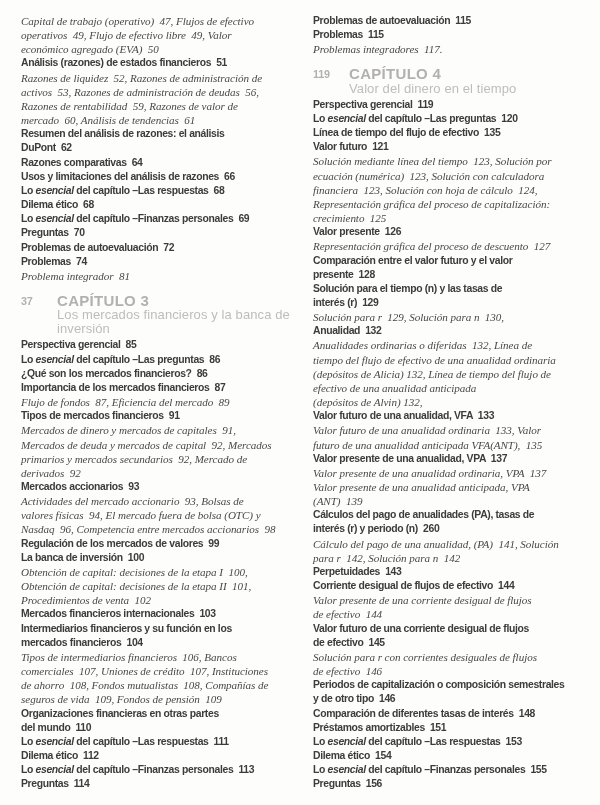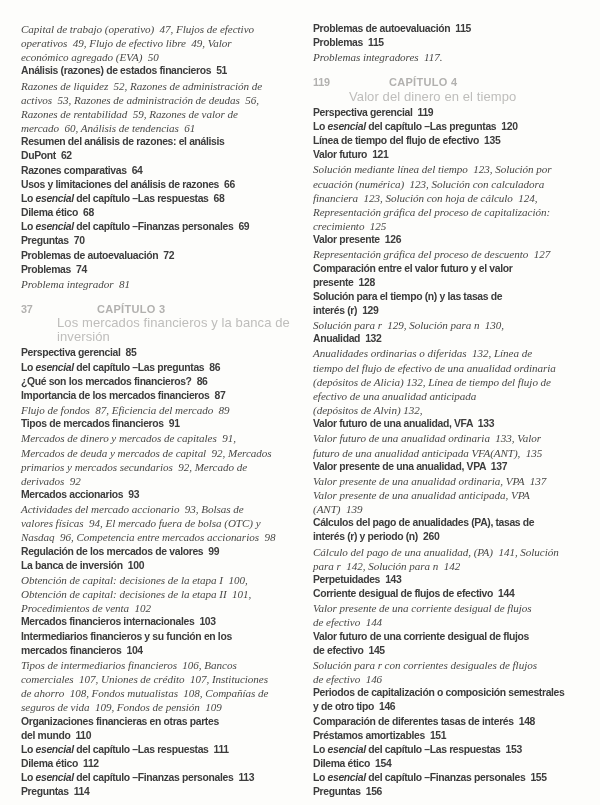--- a/index.html
+++ b/index.html
@@ -12,21 +12,21 @@
   .page {
     position: relative;
     width: 600px;
     height: 805px;
     background: #fdfdfb;
     overflow: hidden;
   }
   .col {
     position: absolute;
     top: 0;
-    padding-top: 22px;
+    padding-top: 14px;
   }
   .col-left  { left: 21px;  width: 288px; }
   .col-right { left: 313px; width: 287px; }
 
   .entry {
     font-family: "Liberation Sans", sans-serif;
     font-weight: bold;
     font-size: 10.4px;
     line-height: 14.15px;
     letter-spacing: -0.35px;
@@ -39,34 +39,34 @@
     font-family: "Liberation Serif", serif;
     font-style: italic;
     font-size: 11.1px;
     line-height: 14.15px;
     letter-spacing: -0.05px;
     color: #484846;
     white-space: pre;
   }
 
   .chapter { margin: 11px 0 2px 0; }
-  .ch-row  { display: flex; gap: 40px; }
+  .ch-row  { display: flex; }
   .ch-num {
     width: 36px;
     font-family: "Liberation Sans", sans-serif;
     font-weight: bold;
     font-size: 10.8px;
     line-height: 14.15px;
     letter-spacing: -0.2px;
     color: #b2b1af;
   }
   .ch-title {
     font-family: "Liberation Sans", sans-serif;
     font-weight: bold;
-    font-size: 11px;
+    font-size: 15px;
     line-height: 14.15px;
     letter-spacing: 0.3px;
     color: #b2b1af;
   }
   .ch-sub {
     margin-left: 36px;
     font-family: "Liberation Sans", sans-serif;
     font-weight: normal;
     font-size: 13px;
     line-height: 14.15px;

